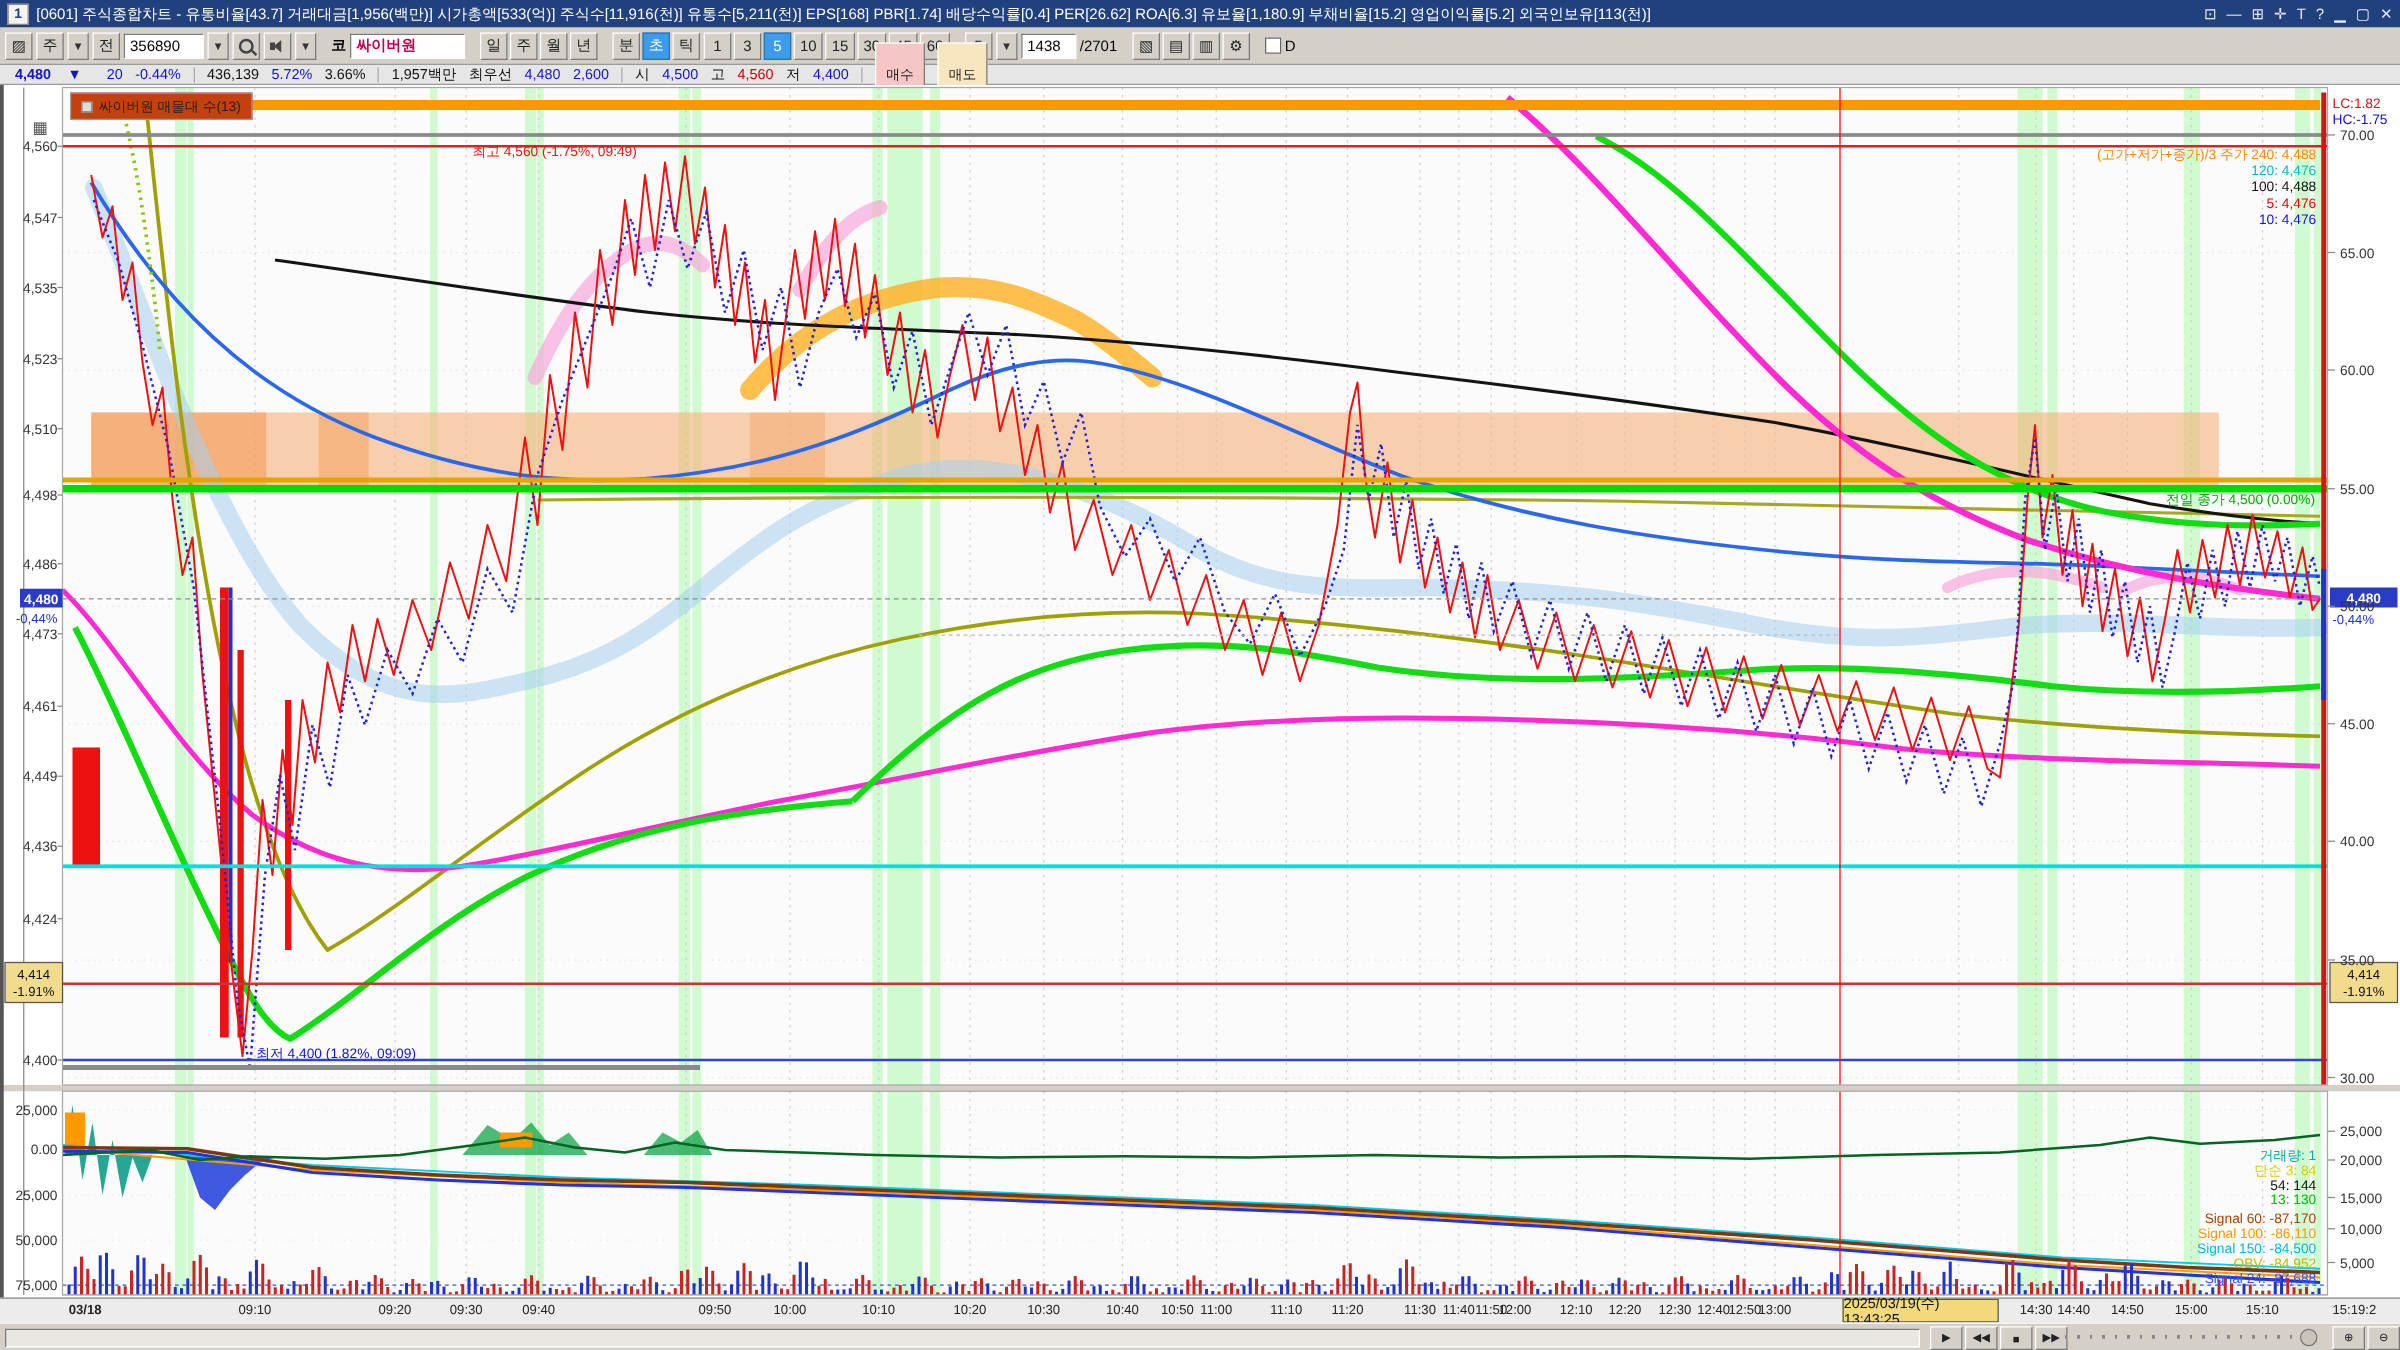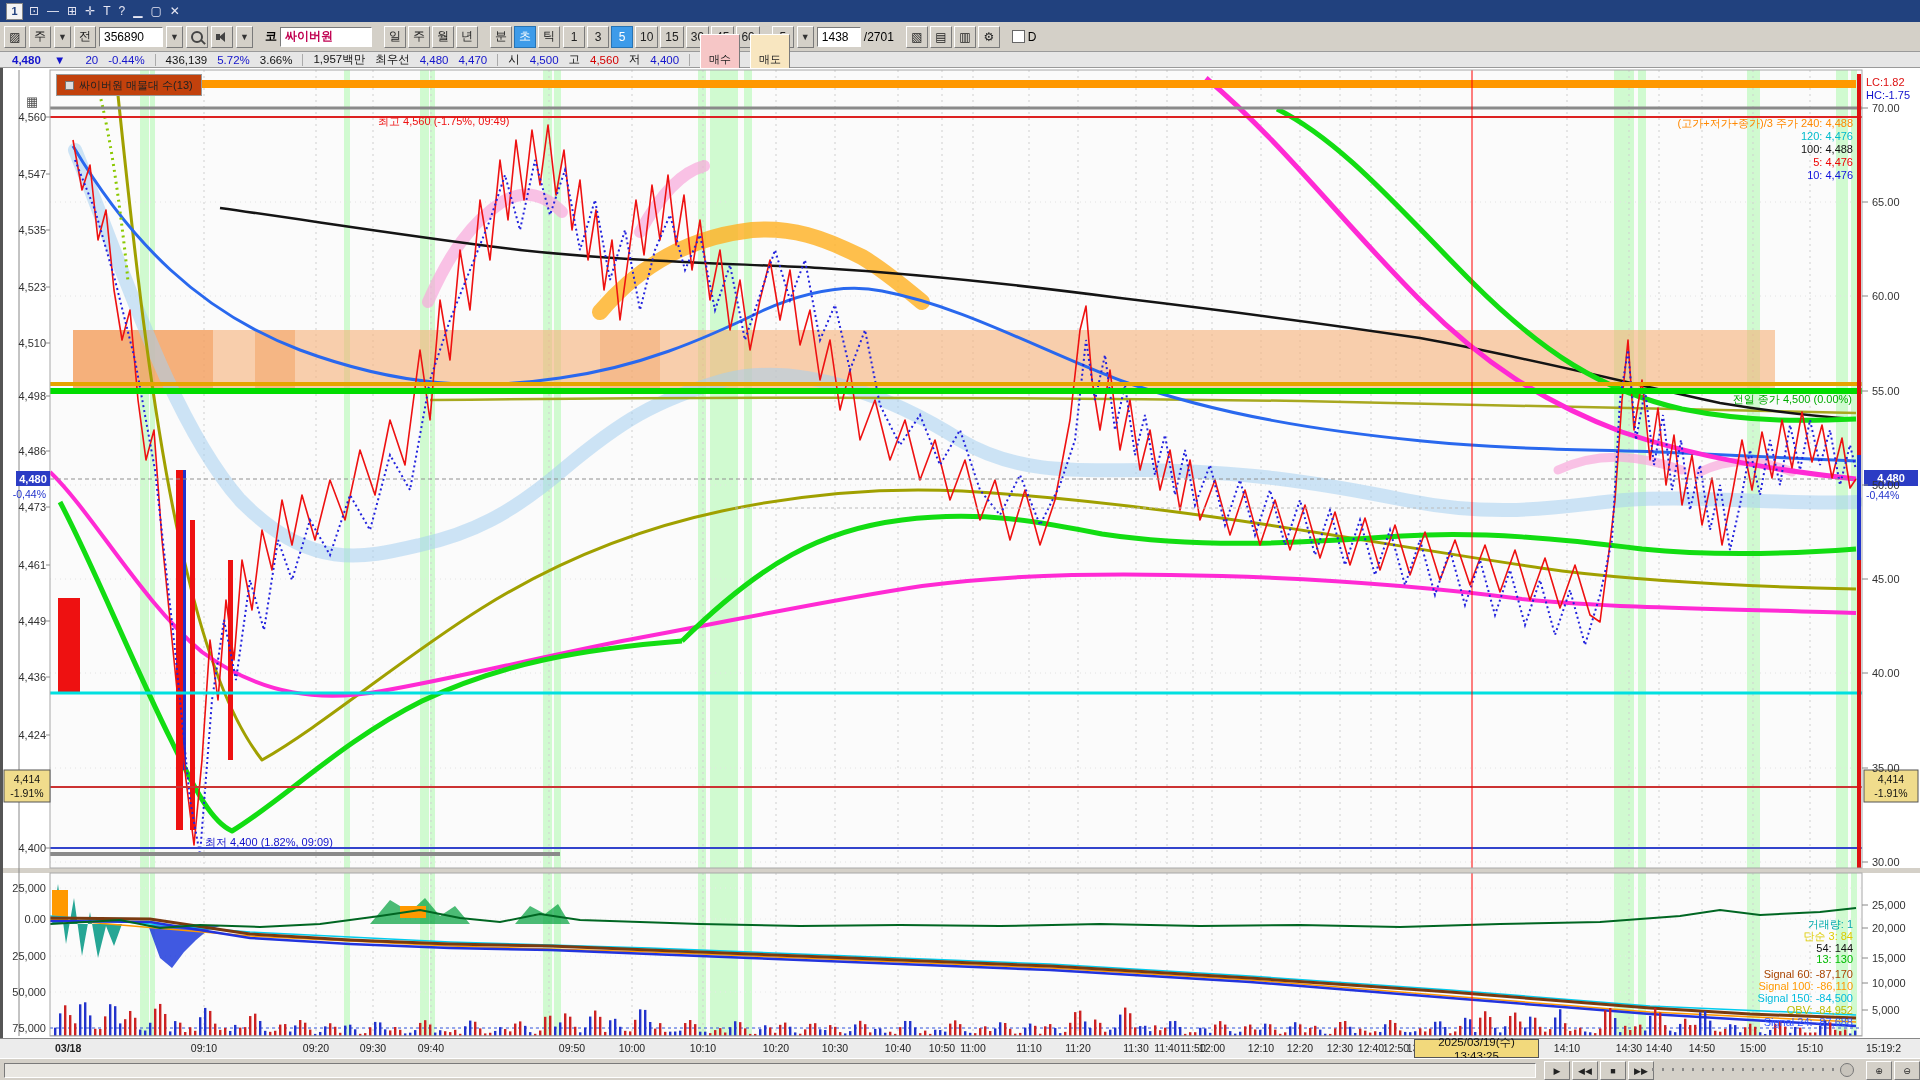--- a/index.html
+++ b/index.html
@@ -65,20 +65,21 @@
   .thumb{position:absolute;left:1840px;top:4px;width:12px;height:12px;border-radius:50%;background:#c8c4bc;border:1px solid #777;}
   .zbtns{position:absolute;left:1866px;top:2px;display:flex;gap:2px;}
 </style>
 </head>
 <body>
 
 <div id="app">
 
   <div class="titlebar">
     <span class="tb-badge">1</span>
+    <span class="tb-title">[0601] 주식종합차트 - 유통비율[43.7] 거래대금[1,956(백만)] 시가총액[533(억)] 주식수[11,916(천)] 유통수[5,211(천)] EPS[168] PBR[1.74] 배당수익률[0.4] PER[26.62] ROA[6.3] 유보율[1,180.9] 부채비율[15.2] 영업이익률[5.2] 외국인보유[113(천)]</span>
     <span class="tb-ctrls" id="win-controls">
         <span>⊡</span>
         <span>—</span>
         <span>⊞</span>
         <span>✛</span>
         <span>T</span>
         <span>?</span>
         <span>▁</span>
         <span>▢</span>
         <span>✕</span>
@@ -150,21 +151,21 @@
     <span class="blue">20</span>
     <span class="blue">-0.44%</span>
     <span class="vsep"></span>
     <span>436,139</span>
     <span class="blue">5.72%</span>
     <span>3.66%</span>
     <span class="vsep"></span>
     <span>1,957백만</span>
     <span>최우선</span>
     <span class="blue">4,480</span>
-    <span class="blue">4,470</span>
+    <span class="blue">2,600</span>
     <span class="vsep"></span>
     <span>시</span>
     <span class="blue">4,500</span>
     <span>고</span>
     <span class="red">4,560</span>
     <span>저</span>
     <span class="blue">4,400</span>
     <span class="vsep"></span>
     <span class="obtn buy">매수</span>
     <span class="obtn sell">매도</span>
@@ -833,21 +834,21 @@
       <span class="tl" style="left: 1340px;">12:30</span>
       <span class="tl" style="left: 1371px;">12:40</span>
       <span class="tl" style="left: 1396px;">12:50</span>
       <span class="tl" style="left: 1420px;">13:00</span>
       <span class="tl" style="left: 1567px;">14:10</span>
       <span class="tl" style="left: 1629px;">14:30</span>
       <span class="tl" style="left: 1659px;">14:40</span>
       <span class="tl" style="left: 1702px;">14:50</span>
       <span class="tl" style="left: 1753px;">15:00</span>
       <span class="tl" style="left: 1810px;">15:10</span>
-      <span class="datebox" style="left: 1414px; width: 123px; text-align: center;">2025/03/19(수) 13:43:25</span>
+      <span class="datebox" style="left: 1474px; width: 123px;">2025/03/19(수) 13:43:25</span>
       <span class="tl last" style="left: 1866px;">15:19:2</span>
     </div>
 
   <div class="scrollrow">
     <div class="track"></div>
     <div class="navbtns" id="nav-btns">
         <span class="nbtn">▶</span>
         <span class="nbtn">◀◀</span>
         <span class="nbtn">■</span>
         <span class="nbtn">▶▶</span>

